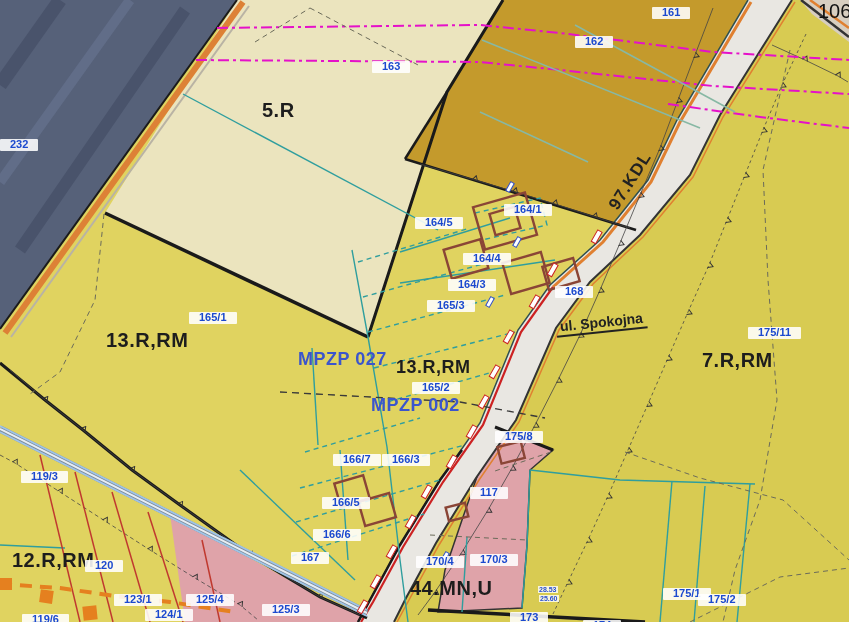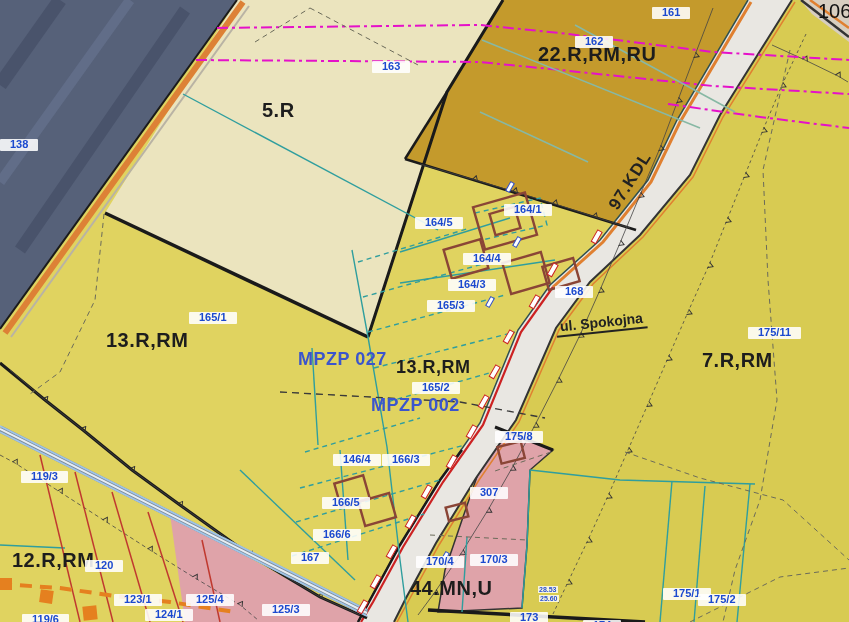--- a/index.html
+++ b/index.html
@@ -195,57 +195,56 @@
     <g fill="#fff" stroke="#3050c8" stroke-width="1">
       <rect x="505" y="185" width="10" height="4" transform="rotate(-60 510 187)"></rect>
       <rect x="512" y="240" width="10" height="4" transform="rotate(-60 517 242)"></rect>
       <rect x="485" y="300" width="10" height="4" transform="rotate(-60 490 302)"></rect>
       <rect x="440" y="555" width="10" height="4" transform="rotate(-60 445 557)"></rect>
     </g>
   </g>
 </svg>
 
 <div class="lbl zone" style="left:262px;top:100px">5.R</div>
-<div class="lbl zone" style="left:538px;top:44px">22.R,RM,RU</div>
 <div class="lbl zone" style="left:106px;top:330px">13.R,RM</div>
 <div class="lbl zone zone-sm" style="left:396px;top:358px">13.R,RM</div>
 <div class="lbl zone" style="left:702px;top:350px">7.R,RM</div>
 <div class="lbl zone" style="left:12px;top:550px">12.R,RM</div>
 <div class="lbl zone" style="left:410px;top:578px">44.MN,U</div>
 
 <div class="lbl roadlbl" style="left:598px;top:172px">97.KDL</div>
 <div class="lbl streetlbl" style="left:556px;top:315px">ul. Spokojna</div>
 <div class="lbl cornerlbl" style="left:818px;top:1px">106</div>
 
 <div class="lbl mpzp" style="left:298px;top:350px">MPZP 027</div>
 <div class="lbl mpzp" style="left:371px;top:396px">MPZP 002</div>
 
-<div class="lbl parcel" style="left:0px;top:139px">138</div>
+<div class="lbl parcel" style="left:0px;top:139px">232</div>
 <div class="lbl parcel" style="left:372px;top:61px">163</div>
 <div class="lbl parcel" style="left:652px;top:7px">161</div>
 <div class="lbl parcel" style="left:575px;top:36px">162</div>
 <div class="lbl parcel" style="left:415px;top:217px">164/5</div>
 <div class="lbl parcel" style="left:504px;top:204px">164/1</div>
 <div class="lbl parcel" style="left:463px;top:253px">164/4</div>
 <div class="lbl parcel" style="left:448px;top:279px">164/3</div>
 <div class="lbl parcel" style="left:427px;top:300px">165/3</div>
 <div class="lbl parcel" style="left:189px;top:312px">165/1</div>
 <div class="lbl parcel" style="left:555px;top:286px">168</div>
 <div class="lbl parcel" style="left:748px;top:327px">175/11</div>
 <div class="lbl parcel" style="left:412px;top:382px">165/2</div>
 <div class="lbl parcel" style="left:495px;top:431px">175/8</div>
-<div class="lbl parcel" style="left:470px;top:487px">307</div>
+<div class="lbl parcel" style="left:470px;top:487px">117</div>
 <div class="lbl parcel" style="left:21px;top:471px">119/3</div>
 <div class="lbl parcel" style="left:85px;top:560px">120</div>
 <div class="lbl parcel" style="left:114px;top:594px">123/1</div>
 <div class="lbl parcel" style="left:145px;top:609px">124/1</div>
 <div class="lbl parcel" style="left:22px;top:614px">119/6</div>
 <div class="lbl parcel" style="left:186px;top:594px">125/4</div>
 <div class="lbl parcel" style="left:262px;top:604px">125/3</div>
-<div class="lbl parcel" style="left:333px;top:454px">146/4</div>
+<div class="lbl parcel" style="left:333px;top:454px">166/7</div>
 <div class="lbl parcel" style="left:382px;top:454px">166/3</div>
 <div class="lbl parcel" style="left:322px;top:497px">166/5</div>
 <div class="lbl parcel" style="left:313px;top:529px">166/6</div>
 <div class="lbl parcel" style="left:291px;top:552px">167</div>
 <div class="lbl parcel" style="left:416px;top:556px">170/4</div>
 <div class="lbl parcel" style="left:470px;top:554px">170/3</div>
 <div class="lbl parcel" style="left:583px;top:620px">174</div>
 <div class="lbl parcel" style="left:663px;top:588px">175/1</div>
 <div class="lbl parcel" style="left:698px;top:594px">175/2</div>
 <div class="lbl parcel" style="left:510px;top:612px">173</div>

